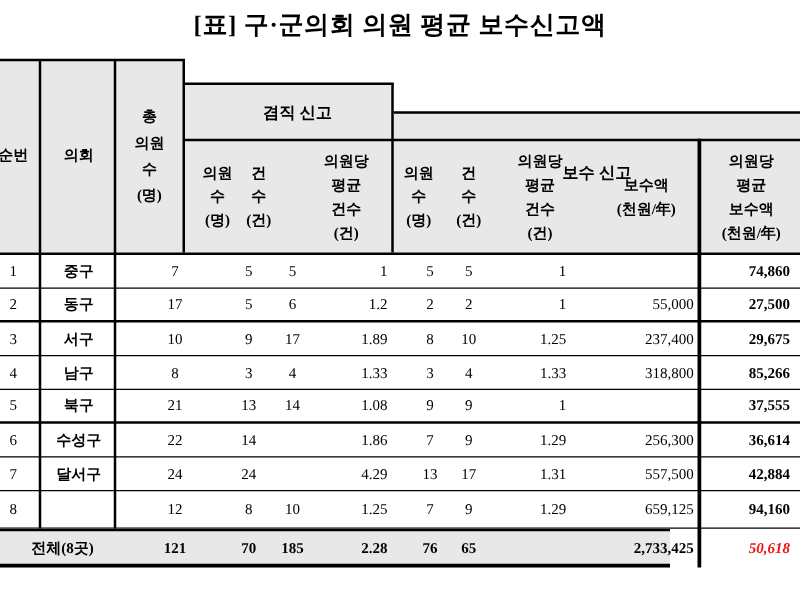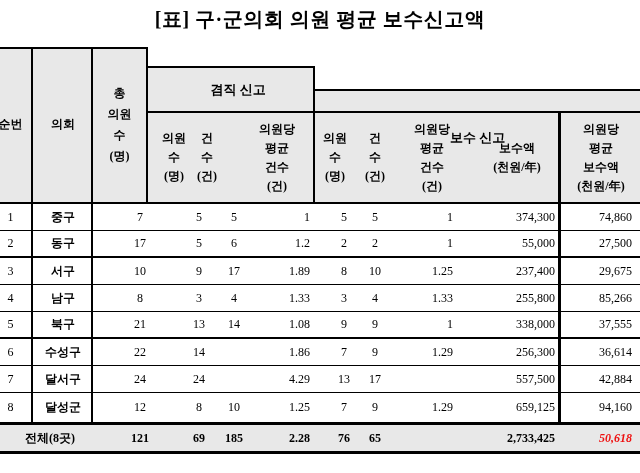--- a/index.html
+++ b/index.html
@@ -67,24 +67,24 @@
   .c0{left:-12px;width:45px;}
   .c1{left:33px;width:60px;font-weight:bold;}
   .c2{left:93px;width:94px;}
   .c3{left:172px;width:54px;}
   .c4{left:207px;width:54px;}
   .c5{left:250px;width:63px;padding-right:3px;box-sizing:border-box;}
   .c6{left:317px;width:54px;}
   .c7{left:348px;width:54px;}
   .c8{left:390px;width:66px;padding-right:3px;box-sizing:border-box;}
   .c9{left:458px;width:101px;padding-right:4px;box-sizing:border-box;}
-  .c10{left:562px;width:74px;padding-right:4px;box-sizing:border-box;font-weight:normal;}
+  .c10{left:562px;width:74px;padding-right:4px;box-sizing:border-box;font-weight:bold;}
   
   .total-row{
-    position:absolute;left:0;top:376px;width:640px;height:31px;
+    position:absolute;left:0;top:376px;width:536px;height:31px;
     background:#e8e8e8;border-top:2px solid #000;border-bottom:3px solid #000;
     box-sizing:border-box;
   }
   .total-row .c{font-weight:bold;}
   .tlabel{left:0;width:100px;justify-content:center;}
   .red{color:#ee1111;font-style:italic;}
 </style>
 </head>
 <body>
 
@@ -146,21 +146,20 @@
       <div class="row">
     <div class="c c0">1</div>
     <div class="c c1">중구</div>
     <div class="c c2">7</div>
     <div class="c c3">5</div>
     <div class="c c4">5</div>
     <div class="c c5 num-r">1</div>
     <div class="c c6">5</div>
     <div class="c c7">5</div>
     <div class="c c8 num-r">1</div>
-    <div class="c c9 num-r">374,300</div>
     <div class="c c10 num-r">74,860</div>
   </div>
       <div class="row thick">
     <div class="c c0">2</div>
     <div class="c c1">동구</div>
     <div class="c c2">17</div>
     <div class="c c3">5</div>
     <div class="c c4">6</div>
     <div class="c c5 num-r">1.2</div>
     <div class="c c6">2</div>
@@ -185,34 +184,33 @@
       <div class="row">
     <div class="c c0">4</div>
     <div class="c c1">남구</div>
     <div class="c c2">8</div>
     <div class="c c3">3</div>
     <div class="c c4">4</div>
     <div class="c c5 num-r">1.33</div>
     <div class="c c6">3</div>
     <div class="c c7">4</div>
     <div class="c c8 num-r">1.33</div>
-    <div class="c c9 num-r">255,800</div>
+    <div class="c c9 num-r">318,800</div>
     <div class="c c10 num-r">85,266</div>
   </div>
       <div class="row thick">
     <div class="c c0">5</div>
     <div class="c c1">북구</div>
     <div class="c c2">21</div>
     <div class="c c3">13</div>
     <div class="c c4">14</div>
     <div class="c c5 num-r">1.08</div>
     <div class="c c6">9</div>
     <div class="c c7">9</div>
     <div class="c c8 num-r">1</div>
-    <div class="c c9 num-r">338,000</div>
     <div class="c c10 num-r">37,555</div>
   </div>
       <div class="row">
     <div class="c c0">6</div>
     <div class="c c1">수성구</div>
     <div class="c c2">22</div>
     <div class="c c3">14</div>
     <div class="c c5 num-r">1.86</div>
     <div class="c c6">7</div>
     <div class="c c7">9</div>
@@ -221,42 +219,42 @@
     <div class="c c10 num-r">36,614</div>
   </div>
       <div class="row">
     <div class="c c0">7</div>
     <div class="c c1">달서구</div>
     <div class="c c2">24</div>
     <div class="c c3">24</div>
     <div class="c c5 num-r">4.29</div>
     <div class="c c6">13</div>
     <div class="c c7">17</div>
+    <div class="c c8 num-r">1.31</div>
     <div class="c c9 num-r">557,500</div>
     <div class="c c10 num-r">42,884</div>
   </div>
       <div class="row tall">
     <div class="c c0">8</div>
-    <div class="c c1">달성군</div>
     <div class="c c2">12</div>
     <div class="c c3">8</div>
     <div class="c c4">10</div>
     <div class="c c5 num-r">1.25</div>
     <div class="c c6">7</div>
     <div class="c c7">9</div>
     <div class="c c8 num-r">1.29</div>
     <div class="c c9 num-r">659,125</div>
     <div class="c c10 num-r">94,160</div>
   </div>
     </div>
 
   <div class="total-row">
     <div class="c tlabel">전체(8곳)</div>
     <div class="c c2">121</div>
-    <div class="c c3">69</div>
+    <div class="c c3">70</div>
     <div class="c c4">185</div>
     <div class="c c5 num-r">2.28</div>
     <div class="c c6">76</div>
     <div class="c c7">65</div>
     <div class="c c9 num-r">2,733,425</div>
     <div class="c c10 num-r red">50,618</div>
   </div>
 </div>
 
 </body></html>

